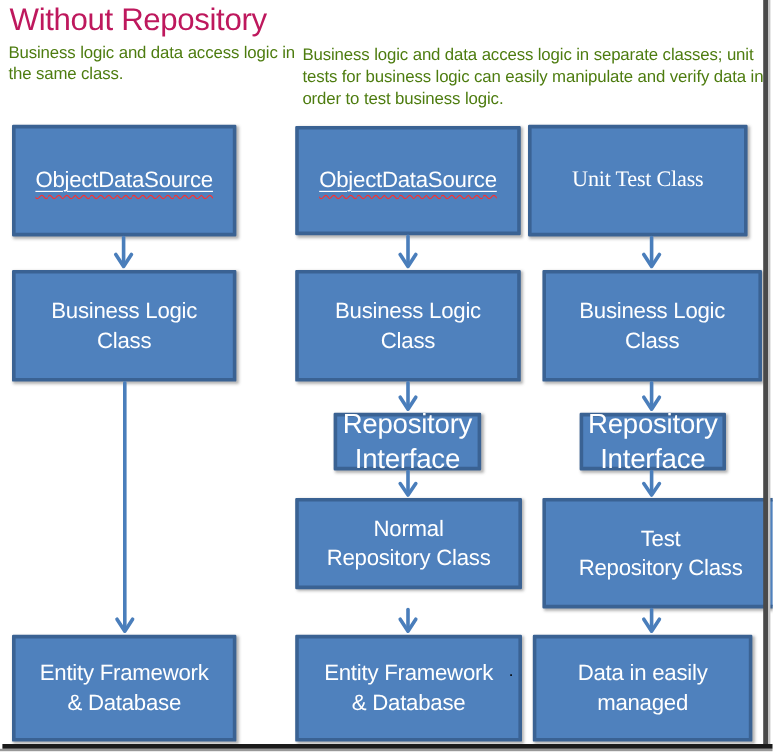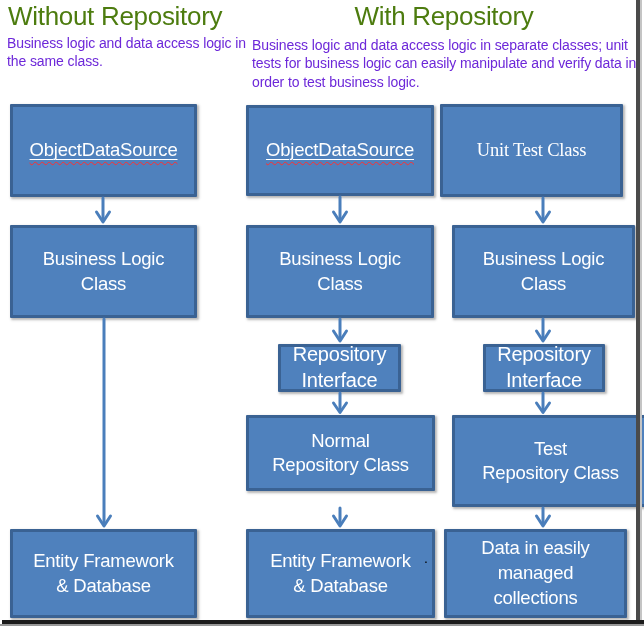--- a/index.html
+++ b/index.html
@@ -8,32 +8,32 @@
     width: 644px;
     height: 628px;
     background: #ffffff;
     font-family: "Liberation Sans", sans-serif;
     overflow: hidden;
   }
 
   
   .h1 {
     position: absolute;
-    color: #4d7c0f;
+    color: #be185d;
     font-size: 26px;
     font-weight: 400;
     letter-spacing: -0.3px;
     white-space: nowrap;
   }
   #h-without { left: 8px; top: 1px; }
   #h-with { left: 252px; top: 1px; width: 384px; text-align: center; }
 
   .desc {
     position: absolute;
-    color: #6d28d9;
+    color: #4d7c0f;
     font-size: 14px;
     line-height: 1.32;
     letter-spacing: -0.1px;
   }
   #d-without { left: 7px; top: 34px; width: 248px; }
   #d-with { left: 252px; top: 36px; width: 386px; }
 
   
   .box {
     position: absolute;
@@ -45,21 +45,21 @@
     color: #ffffff;
     display: flex;
     flex-direction: column;
     align-items: center;
     justify-content: center;
     text-align: center;
     font-size: 18.5px;
     line-height: 1.32;
     letter-spacing: -0.2px;
   }
-  .box.iface { font-size: 20px; line-height: 1.28; }
+  .box.iface { font-size: 23px; line-height: 1.28; }
   .box.tall3 { line-height: 1.35; }
 
   
   #b-wo-source   { left: 10px;  top: 104px; width: 187px; height: 93px; }
   #b-wo-business { left: 10px;  top: 225px; width: 187px; height: 93px; }
   #b-wo-data     { left: 10px;  top: 529px; width: 187px; height: 89px; }
 
   
   #b-mn-source   { left: 246px; top: 105px; width: 188px; height: 91px; }
   #b-mn-business { left: 246px; top: 225px; width: 188px; height: 93px; }
@@ -99,21 +99,20 @@
 
   
   #stray-period { position: absolute; left: 424px; top: 550px; color: #000; font-size: 14px; }
 </style>
 </head>
 <body>
 
 <div class="canvas">
 
   <div class="h1" id="h-without">Without Repository</div>
-  <div class="h1" id="h-with">With Repository</div>
   <div class="desc" id="d-without">Business logic and data access logic in the same class.</div>
   <div class="desc" id="d-with">Business logic and data access logic in separate classes; unit tests for business logic can easily manipulate and verify data in order to test business logic.</div>
 
   <div class="box" id="b-wo-source">
     <div><span class="squiggle"><span class="wunder">ObjectDataSource</span></span></div>
   </div>
   <div class="box" id="b-wo-business">
     <div>Business Logic</div>
     <div>Class</div>
   </div>
@@ -153,21 +152,20 @@
     <div>Repository</div>
     <div>Interface</div>
   </div>
   <div class="box" id="b-t-repo">
     <div>Test</div>
     <div>Repository Class</div>
   </div>
   <div class="box tall3" id="b-t-data">
     <div>Data in easily</div>
     <div>managed</div>
-    <div>collections</div>
   </div>
 
   <span id="stray-period">.</span>
 
   <svg class="arrows" width="644" height="628" viewBox="0 0 644 628">
     <g stroke="#4a7ebb" stroke-width="3" fill="none" stroke-linecap="round" stroke-linejoin="round">
 
       <g>
           <line x1="103" y1="198" x2="103" y2="219"></line>
           <polyline points="96.5,212 103,222 109.5,212"></polyline>

